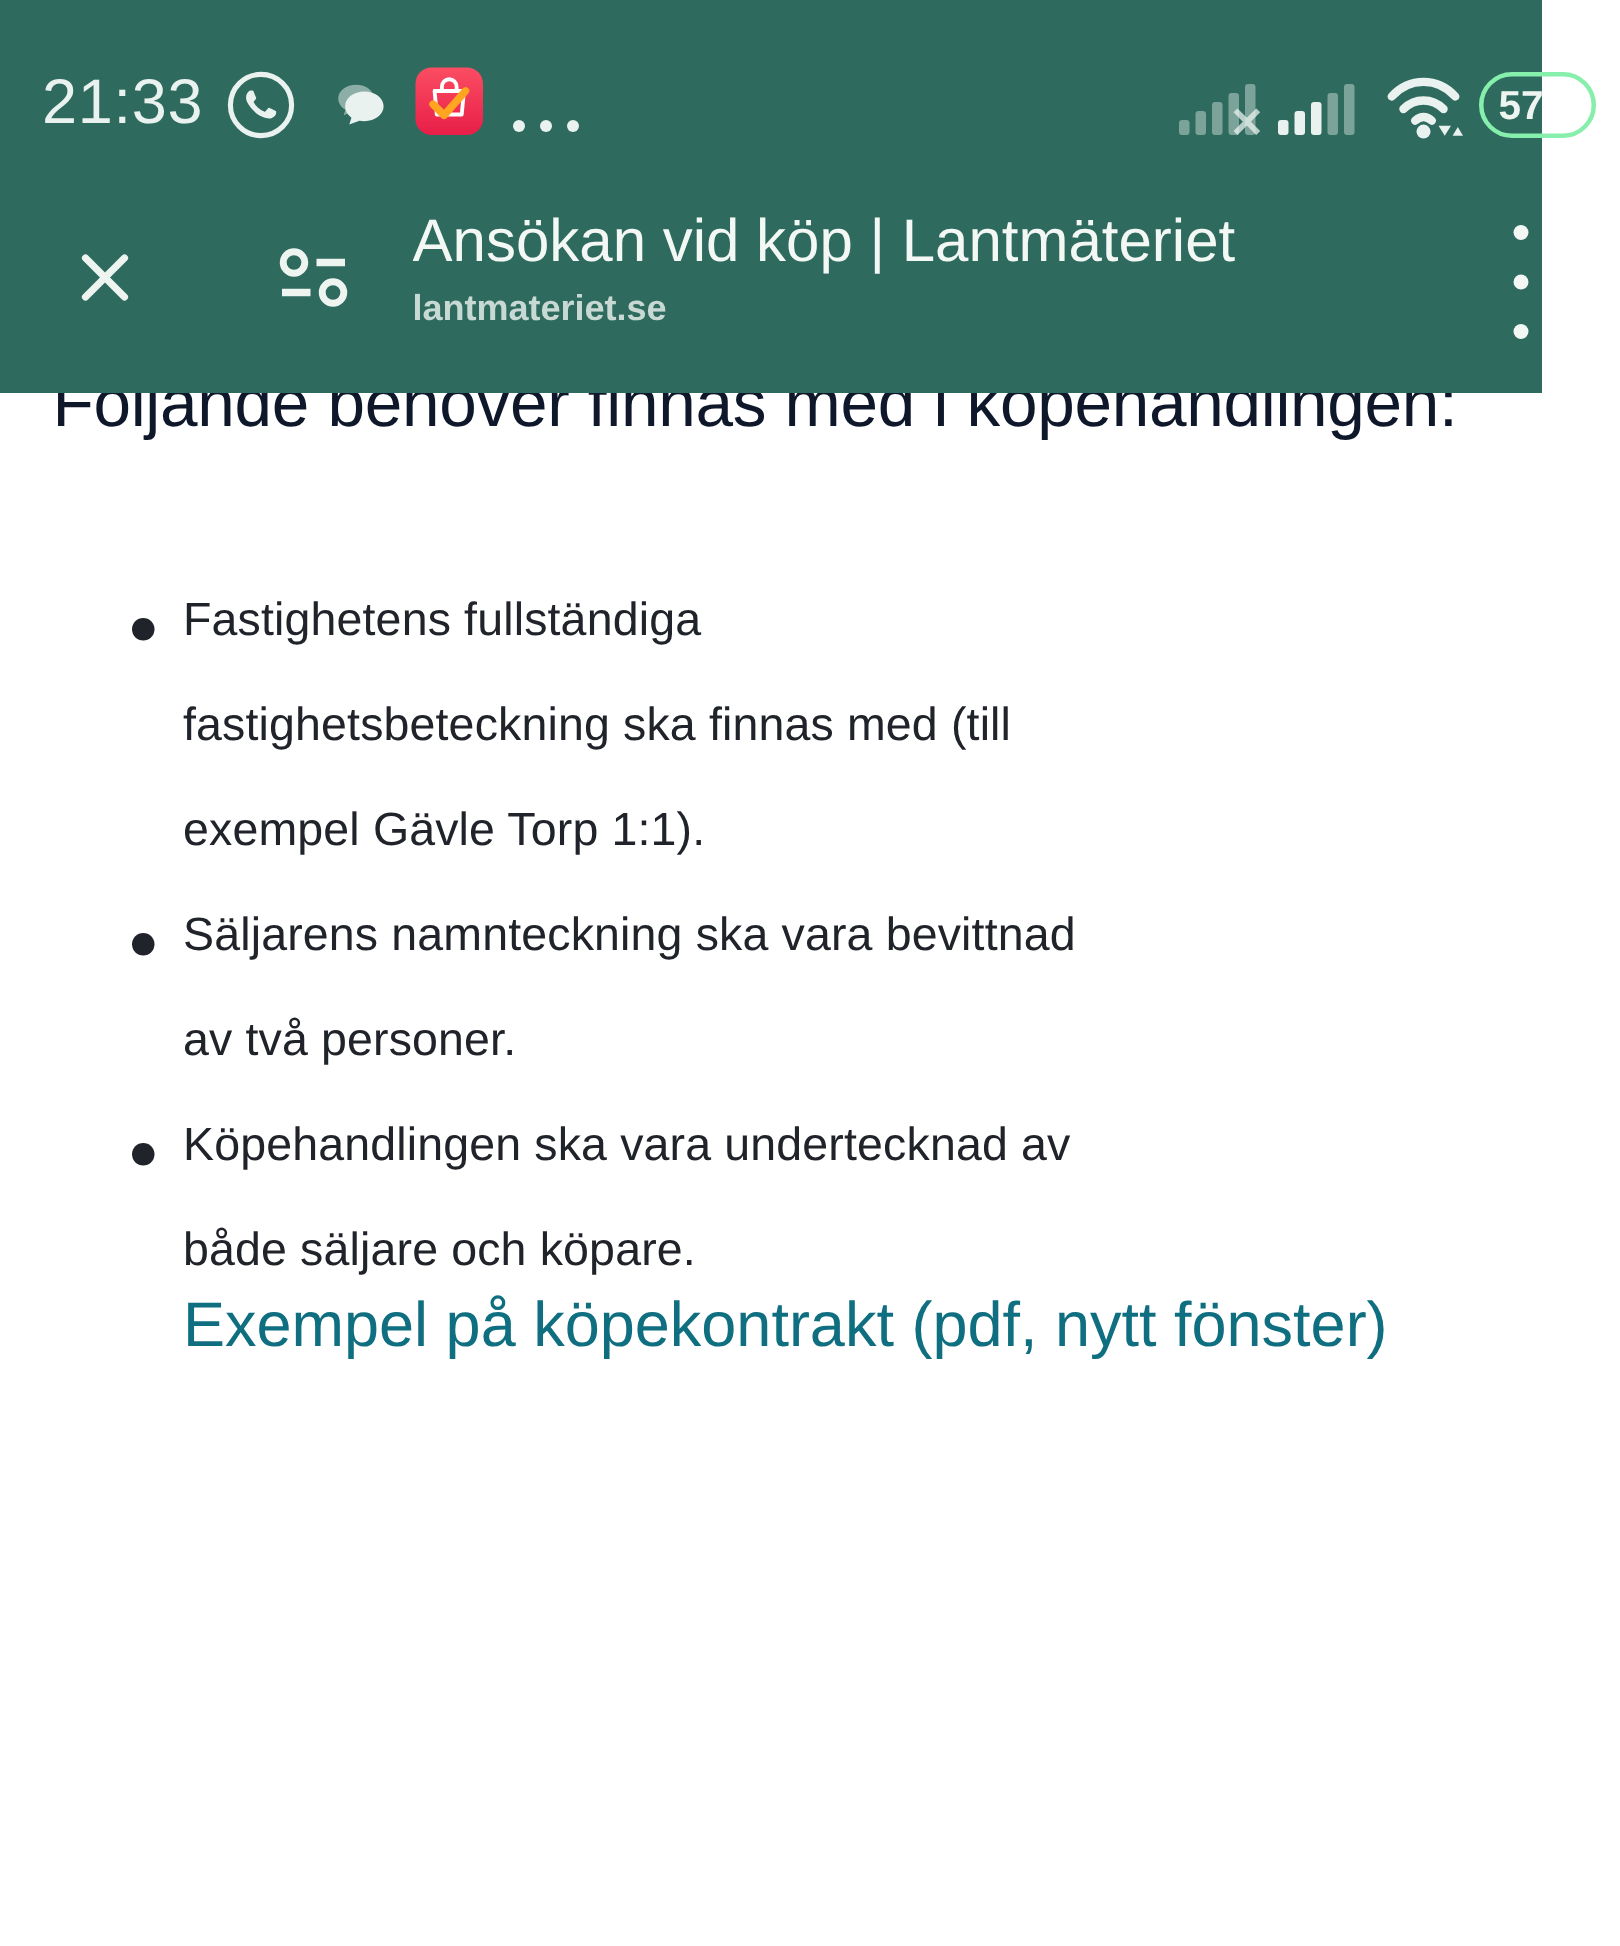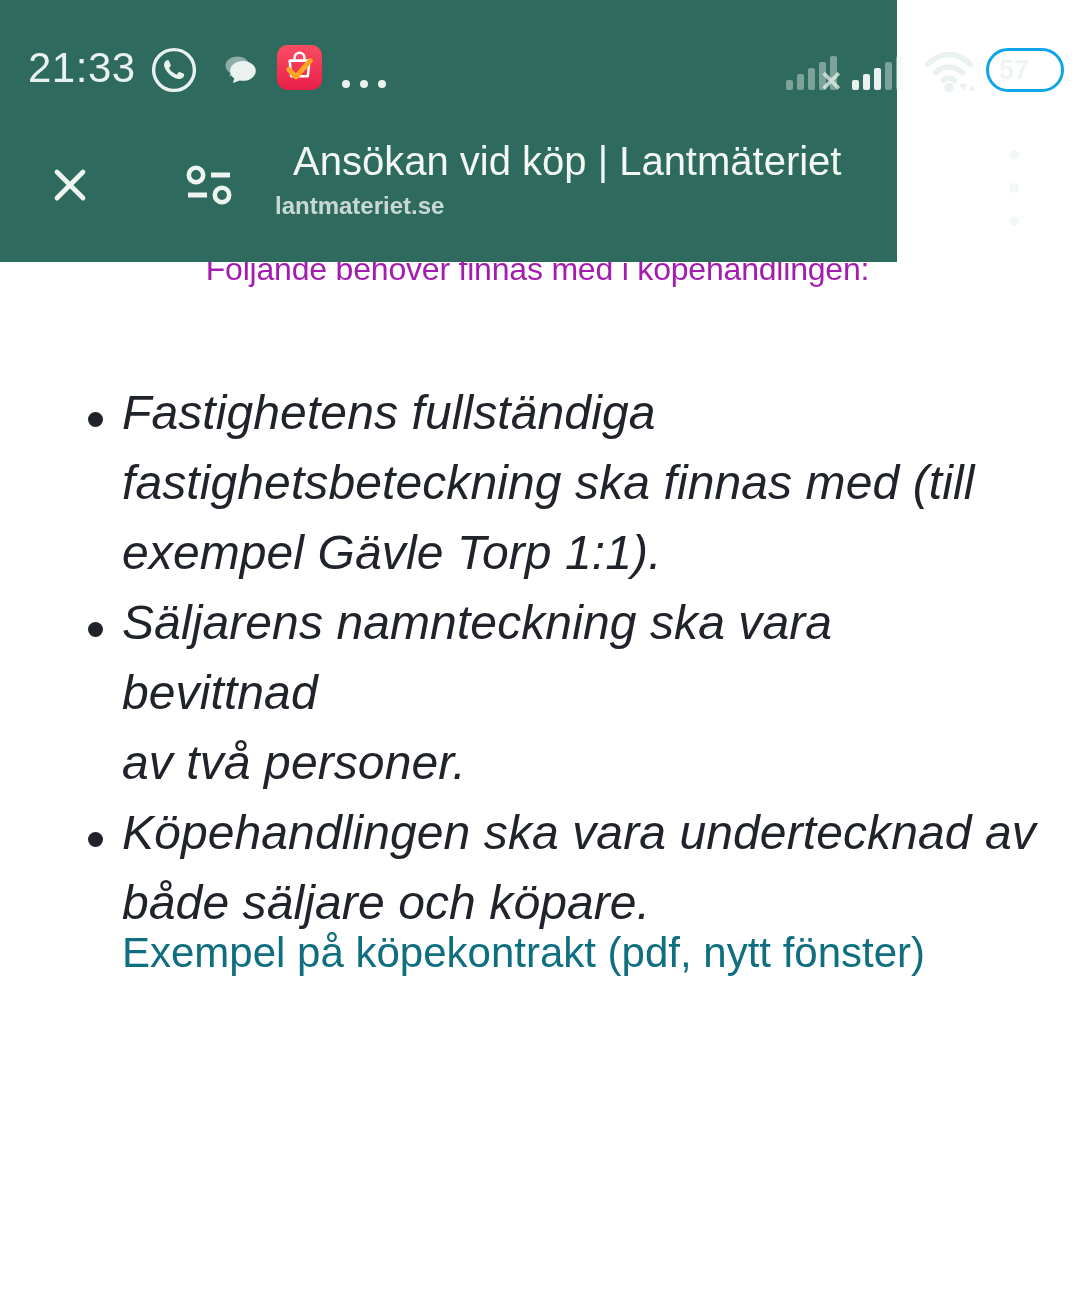--- a/index.html
+++ b/index.html
@@ -5,39 +5,39 @@
   * { box-sizing: border-box; }
   html,body { margin:0; padding:0; background:#666; }
   .screen{
     position:relative; width:1080px; height:1297px; overflow:hidden;
     background:#ffffff; font-family:"Liberation Sans", sans-serif;
   }
 
   
   .article{ position:absolute; left:35px; width:1005px; top:240px; color:#20242a; }
   .article h2{
-    margin:0; font-size:32px; font-weight:400; line-height:58px;
-    white-space:nowrap; letter-spacing:-0.2px; color:#a21caf;text-align:center;
+    margin:0; font-size:45px; font-weight:400; line-height:58px;
+    white-space:nowrap; letter-spacing:-0.2px; color:#0f172a;
   }
   .req-list{ list-style:none; margin:80px 0 0 0; padding:0; }
   .req-list li{
-    position:relative; padding-left:87px; font-size:48px; line-height:70px;
-    white-space:pre-line; letter-spacing:0.1px;font-style:italic;
+    position:relative; padding-left:87px; font-size:31px; line-height:70px;
+    white-space:pre-line; letter-spacing:0.1px;
   }
   .req-list li::before{
     content:""; position:absolute; left:53px; top:34px;
     width:15px; height:15px; border-radius:50%; background:#20242a;
   }
   .doc-link{
     margin:-20px 0 0 0; padding-left:87px; font-size:42px; line-height:70px;
     color:#0f6f80; text-decoration:none; display:block; white-space:nowrap;
   }
 
   
-  .appbar{ position:absolute; left:0; top:0; width:897px; height:262px;
+  .appbar{ position:absolute; left:0; top:0; width:1028px; height:262px;
     background:#2e6a5e; z-index:5; }
 
   
   .time{ position:absolute; left:28px; top:46px; font-size:42px; line-height:44px;
     color:#e9f2ee; letter-spacing:0.5px; }
   .sicon{ position:absolute; display:block; }
   .ic-wa{ left:150px; top:46px; }
   .ic-bubble{ left:220px; top:50px; }
   .ic-shop{ left:276px; top:44px; }
   .more-dots{ position:absolute; left:342px; top:80px; display:flex; gap:10px; }
@@ -55,36 +55,36 @@
     font-size:28px; font-weight:700; line-height:28px;
   }
   .sig.dim i:nth-child(4), .sig.dim i:nth-child(5){ background:rgba(233,242,238,0.42); }
   .sig.mixed i:nth-child(4), .sig.mixed i:nth-child(5){ background:rgba(233,242,238,0.42); }
   .sig1{ left:786px; top:54px; }
   .sig2{ left:852px; top:54px; }
   .ic-wifi{ left:920px; top:42px; }
 
   .battery{
     position:absolute; left:986px; top:48px; width:78px; height:44px;
-    border:3px solid #0ea5e9; border-radius:22px; overflow:hidden;
+    border:3px solid #86efac; border-radius:22px; overflow:hidden;
   }
   .battery .bfill{ position:absolute; top:0; right:0; bottom:0; width:44%;
     background:rgba(255,255,255,0.26); }
   .battery .bpct{
     position:absolute; inset:0; display:flex; align-items:center; justify-content:center;
     padding-right:22px; font-size:27px; font-weight:700; color:#eef5f1;
   }
 
   
   .close-btn{ position:absolute; left:44px; top:159px; width:52px; height:52px;
     background:none; border:none; padding:0; cursor:pointer; }
   .slider-icon{ position:absolute; left:182px; top:158px; width:54px; height:54px; cursor:pointer; }
   .titles{ position:absolute; left:275px; top:136px; width:660px; }
   .ptitle{ font-size:40px; line-height:50px; font-weight:500; color:#f3f8f5;
-    white-space:nowrap; overflow:hidden;margin-left:18px; }
+    white-space:nowrap; overflow:hidden; }
   .purl{ margin-top:6px; font-size:24px; line-height:28px; font-weight:700;
     color:rgba(243,248,245,0.78); }
   .kebab{ position:absolute; left:1000px; top:150px; width:28px; height:76px;
     background:none; border:none; padding:0; display:flex; flex-direction:column;
     align-items:center; justify-content:space-between; cursor:pointer; }
   .kebab i{ width:10px; height:10px; border-radius:50%; background:#f3f8f5; display:block; }
 </style>
 </head>
 <body>
 

